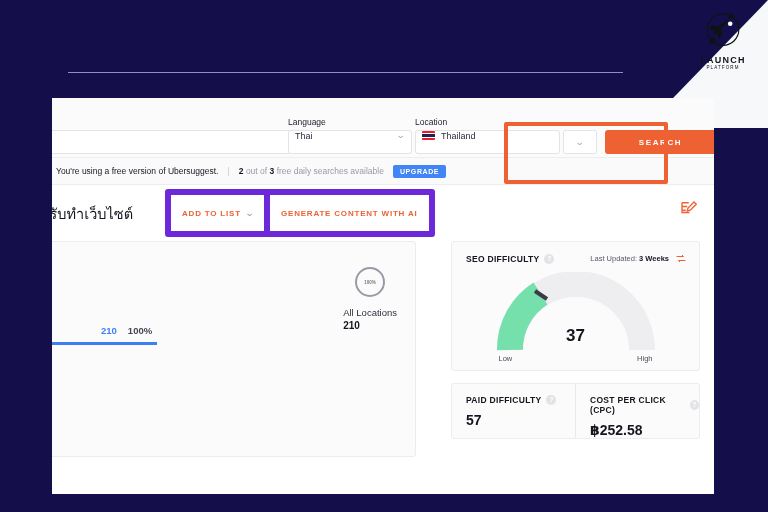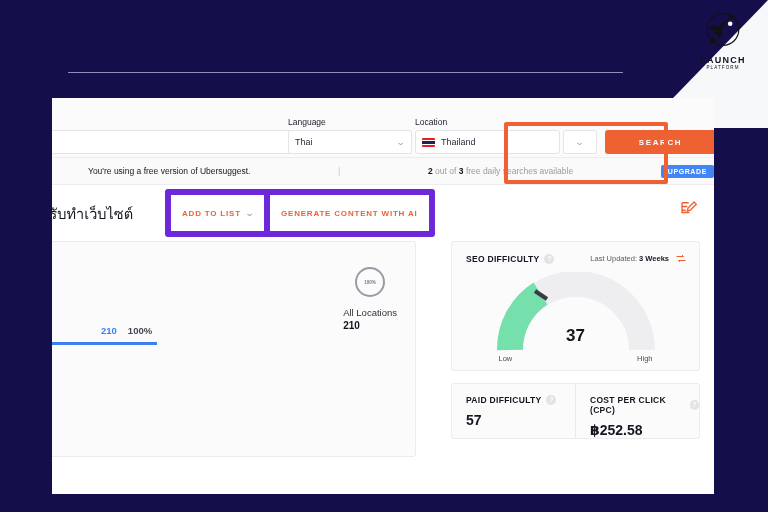--- a/index.html
+++ b/index.html
@@ -96,21 +96,20 @@
     border: 1px solid #e3e3e8;
     border-radius: 3px;
   }
   .select {
     position: absolute;
     top: 32px; height: 24px;
     background: #fff;
     border: 1px solid #e3e3e8;
     border-radius: 3px;
     display: flex;
-    align-items: center;
     padding: 0 6px;
   }
   .select .txt {
     font-size: 9px;
     color: #2b2b3d;
     flex: 1;
   }
   .chev {
     color: #a6a6b4;
     font-size: 9px;
@@ -162,22 +161,22 @@
     pointer-events: none;
     z-index: 40;
   }
   
   .notice {
     height: 27px;
     background: #fafafb;
     border-bottom: 1px solid #ededf0;
     display: flex;
     align-items: center;
-    padding-left: 36px;
-    justify-content: space-between;
+    padding-left: 4px;
+    gap: 9px;
   }
   .notice-main { font-size: 8.5px; color: #15151f; }
   .notice-sep { color: #c9c9d2; font-size: 9px; }
   .notice-quota { font-size: 8.5px; color: #9a9aa8; }
   .notice-quota b { color: #15151f; }
   .upgrade {
     background: #4285f4;
     color: #fff;
     font-size: 7px;
     font-weight: bold;

